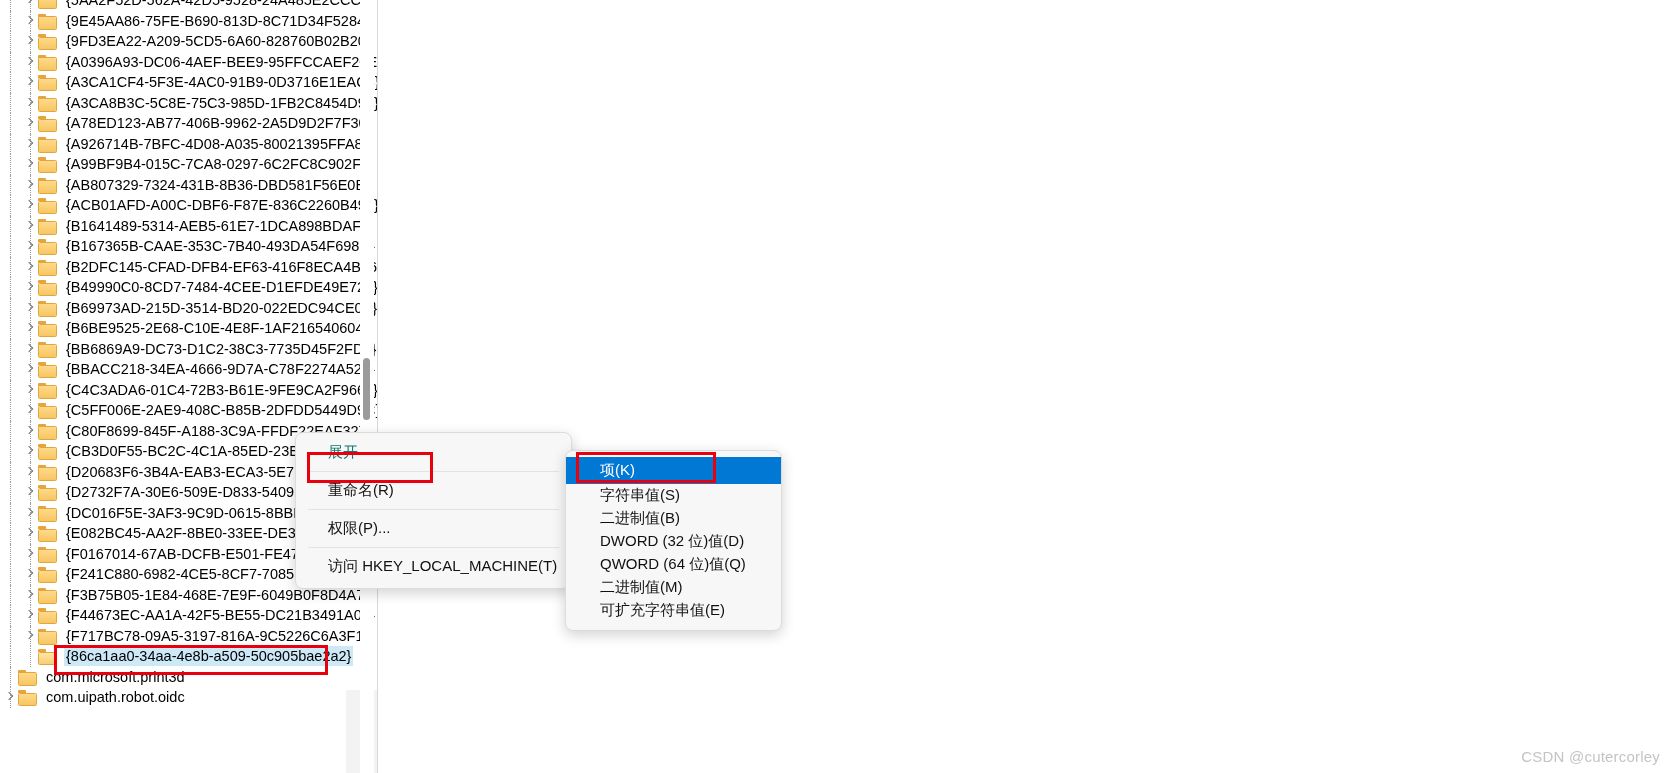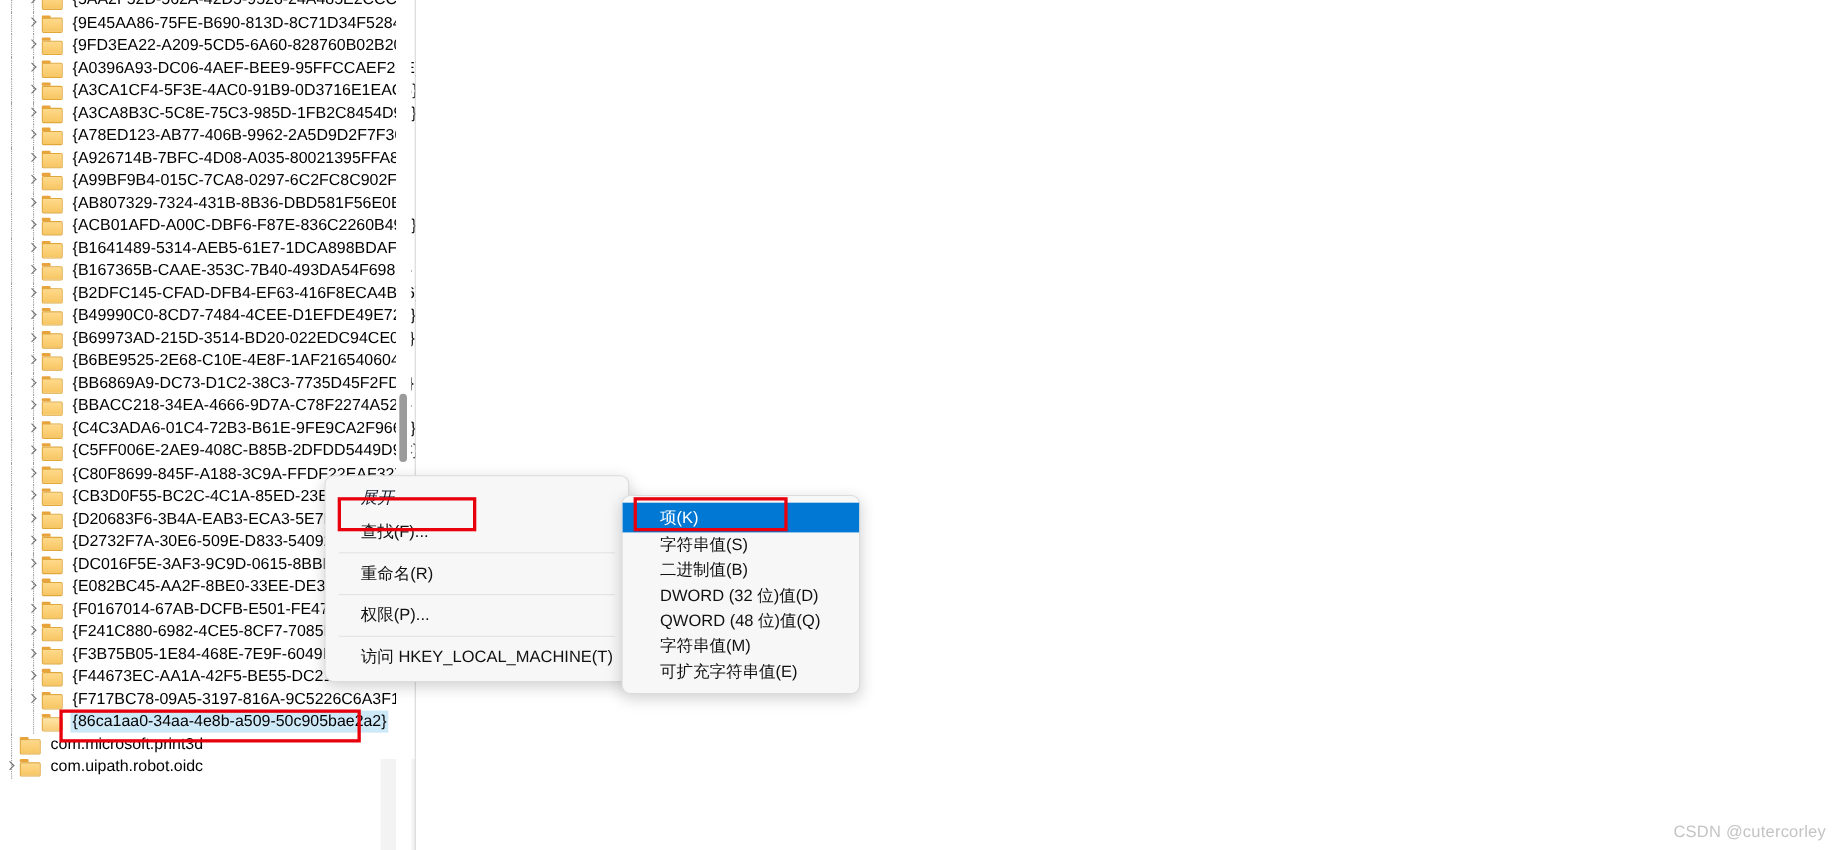--- a/index.html
+++ b/index.html
@@ -164,21 +164,21 @@
   .menu-item {
     height: 31px;
     display: flex;
     align-items: center;
     padding: 0 12px 0 28px;
     position: relative;
     white-space: nowrap;
     border-radius: 4px;
     margin: 0 4px;
   }
-  .menu-item.disabled { color: #0f172a; font-style: italic; }
+  .menu-item.disabled { color: #0f766e; }
   .menu-item.highlight {
     background: #0078d4;
     color: #ffffff;
   }
   .menu-sep {
     height: 1px;
     background: #e3e3e3;
     margin: 3px 12px;
   }
   .submenu-arrow {
@@ -639,23 +639,20 @@
   <div id="tree-vscroll">
     <div id="tree-vthumb" style="top: 358px; height: 62px;"></div>
   </div>
 
   <div id="panel-divider"></div>
 
   <div id="context-menu">
       <div class="menu-item disabled">
         <span>展开</span>
       </div>
-      <div class="menu-item">
-        <span>查找(F)...</span>
-      </div>
       <div class="menu-sep"></div>
       <div class="menu-item">
         <span>重命名(R)</span>
       </div>
       <div class="menu-sep"></div>
       <div class="menu-item">
         <span>权限(P)...</span>
       </div>
       <div class="menu-sep"></div>
       <div class="menu-item">
@@ -670,24 +667,24 @@
       <div class="sub-item">
         <span>字符串值(S)</span>
       </div>
       <div class="sub-item">
         <span>二进制值(B)</span>
       </div>
       <div class="sub-item">
         <span>DWORD (32 位)值(D)</span>
       </div>
       <div class="sub-item">
-        <span>QWORD (48 位)值(Q)</span>
+        <span>QWORD (64 位)值(Q)</span>
       </div>
       <div class="sub-item">
-        <span>字符串值(M)</span>
+        <span>二进制值(M)</span>
       </div>
       <div class="sub-item">
         <span>可扩充字符串值(E)</span>
       </div>
     </div>
 
   <div id="annotation-layer">
       <div class="redbox" style="left: 307px; top: 452px; width: 120px; height: 25px; border-color: rgb(232, 0, 13);"></div>
       <div class="redbox" style="left: 576px; top: 452px; width: 134px; height: 25px; border-color: rgb(232, 0, 13);"></div>
       <div class="redbox" style="left: 54px; top: 645px; width: 268px; height: 24px; border-color: rgb(232, 0, 13);"></div>

